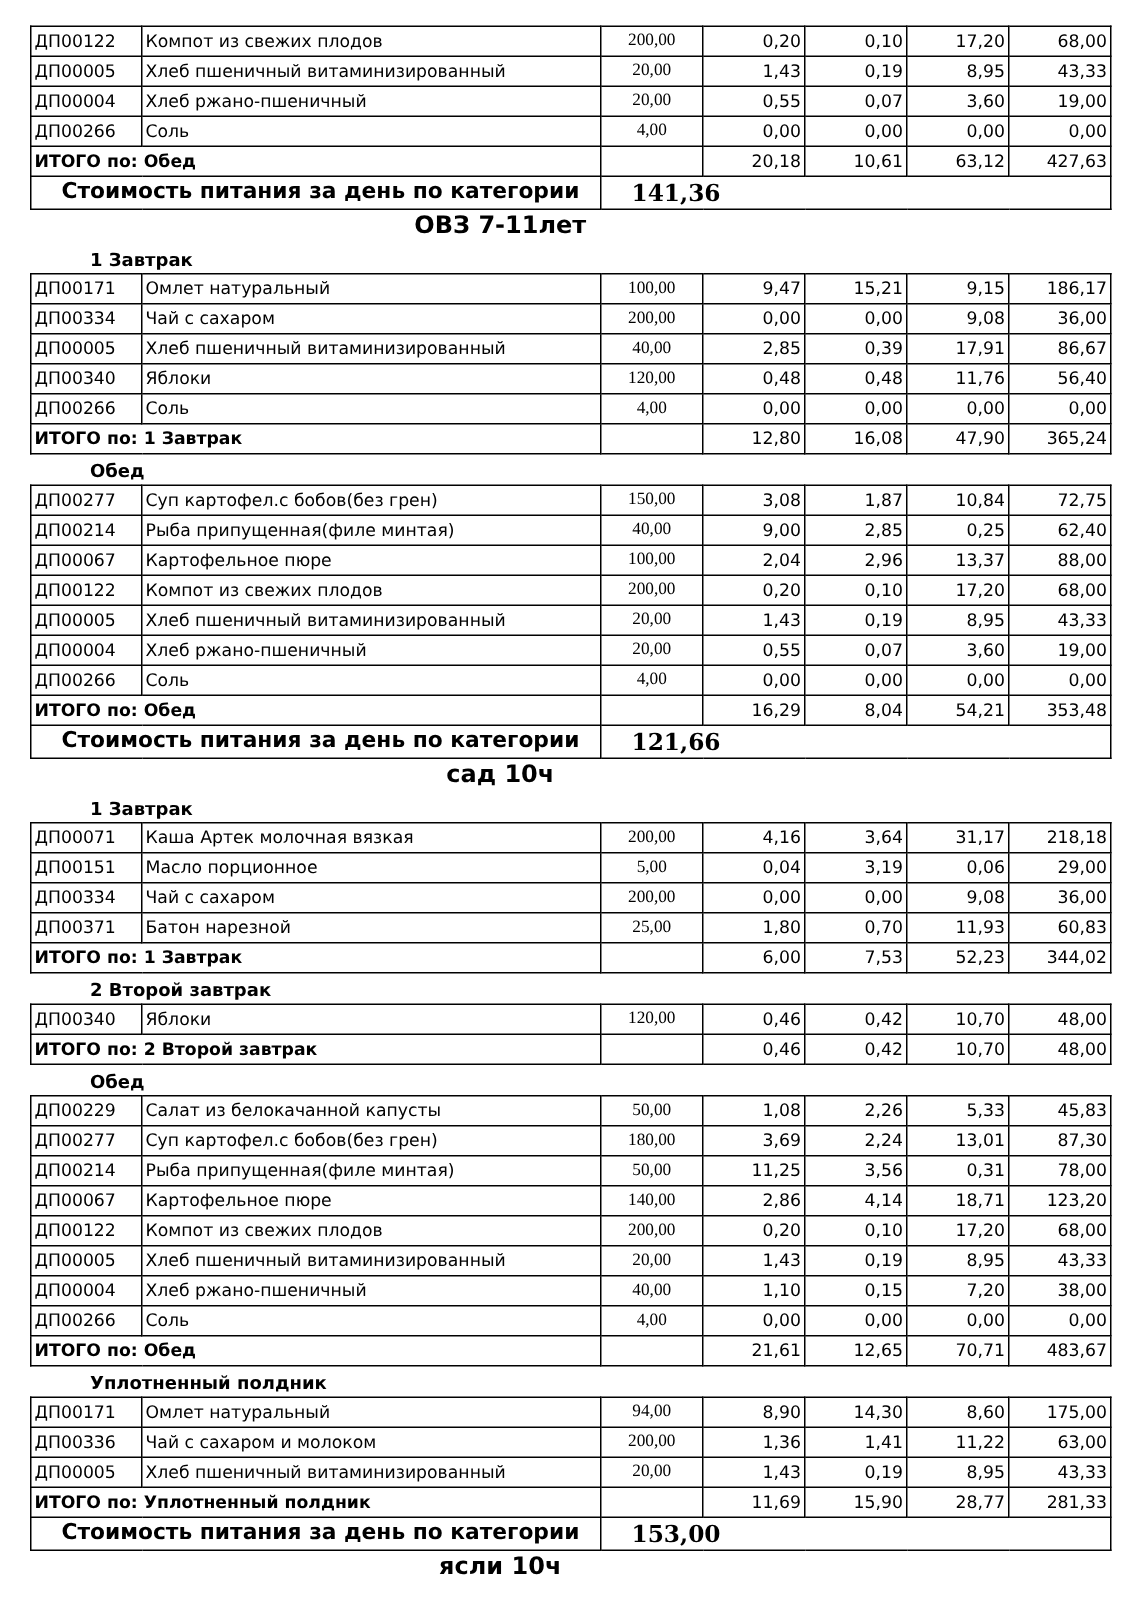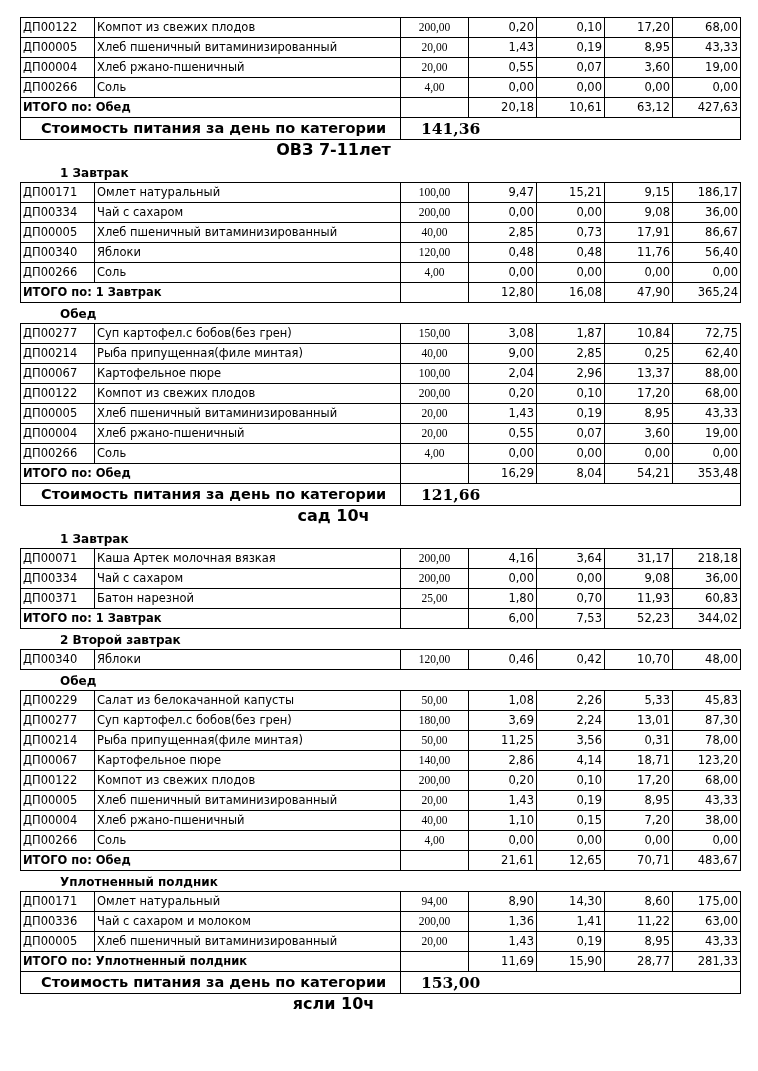--- a/index.html
+++ b/index.html
@@ -117,21 +117,21 @@
             <td class="num">0,00</td>
             <td class="num">0,00</td>
             <td class="num">9,08</td>
             <td class="num">36,00</td>
           </tr>
           <tr>
             <td>ДП00005</td>
             <td>Хлеб пшеничный витаминизированный</td>
             <td class="qty">40,00</td>
             <td class="num">2,85</td>
-            <td class="num">0,73</td>
+            <td class="num">0,39</td>
             <td class="num">17,91</td>
             <td class="num">86,67</td>
           </tr>
           <tr>
             <td>ДП00340</td>
             <td>Яблоки</td>
             <td class="qty">120,00</td>
             <td class="num">0,48</td>
             <td class="num">0,48</td>
             <td class="num">11,76</td>
@@ -263,20 +263,29 @@
           <tr>
             <td>ДП00071</td>
             <td>Каша Артек молочная вязкая</td>
             <td class="qty">200,00</td>
             <td class="num">4,16</td>
             <td class="num">3,64</td>
             <td class="num">31,17</td>
             <td class="num">218,18</td>
           </tr>
           <tr>
+            <td>ДП00151</td>
+            <td>Масло порционное</td>
+            <td class="qty">5,00</td>
+            <td class="num">0,04</td>
+            <td class="num">3,19</td>
+            <td class="num">0,06</td>
+            <td class="num">29,00</td>
+          </tr>
+          <tr>
             <td>ДП00334</td>
             <td>Чай с сахаром</td>
             <td class="qty">200,00</td>
             <td class="num">0,00</td>
             <td class="num">0,00</td>
             <td class="num">9,08</td>
             <td class="num">36,00</td>
           </tr>
           <tr>
             <td>ДП00371</td>
@@ -311,20 +320,28 @@
         <tbody>
           <tr>
             <td>ДП00340</td>
             <td>Яблоки</td>
             <td class="qty">120,00</td>
             <td class="num">0,46</td>
             <td class="num">0,42</td>
             <td class="num">10,70</td>
             <td class="num">48,00</td>
           </tr>
+          <tr class="total">
+            <td colspan="2">ИТОГО по: 2 Второй завтрак</td>
+            <td></td>
+            <td class="num">0,46</td>
+            <td class="num">0,42</td>
+            <td class="num">10,70</td>
+            <td class="num">48,00</td>
+          </tr>
         </tbody>
       </table>
       <div class="meal-title">Обед</div>
       <table>
         <colgroup>
           <col class="c-code">
           <col class="c-name">
           <col class="c-qty">
           <col class="c-num">
           <col class="c-num">

